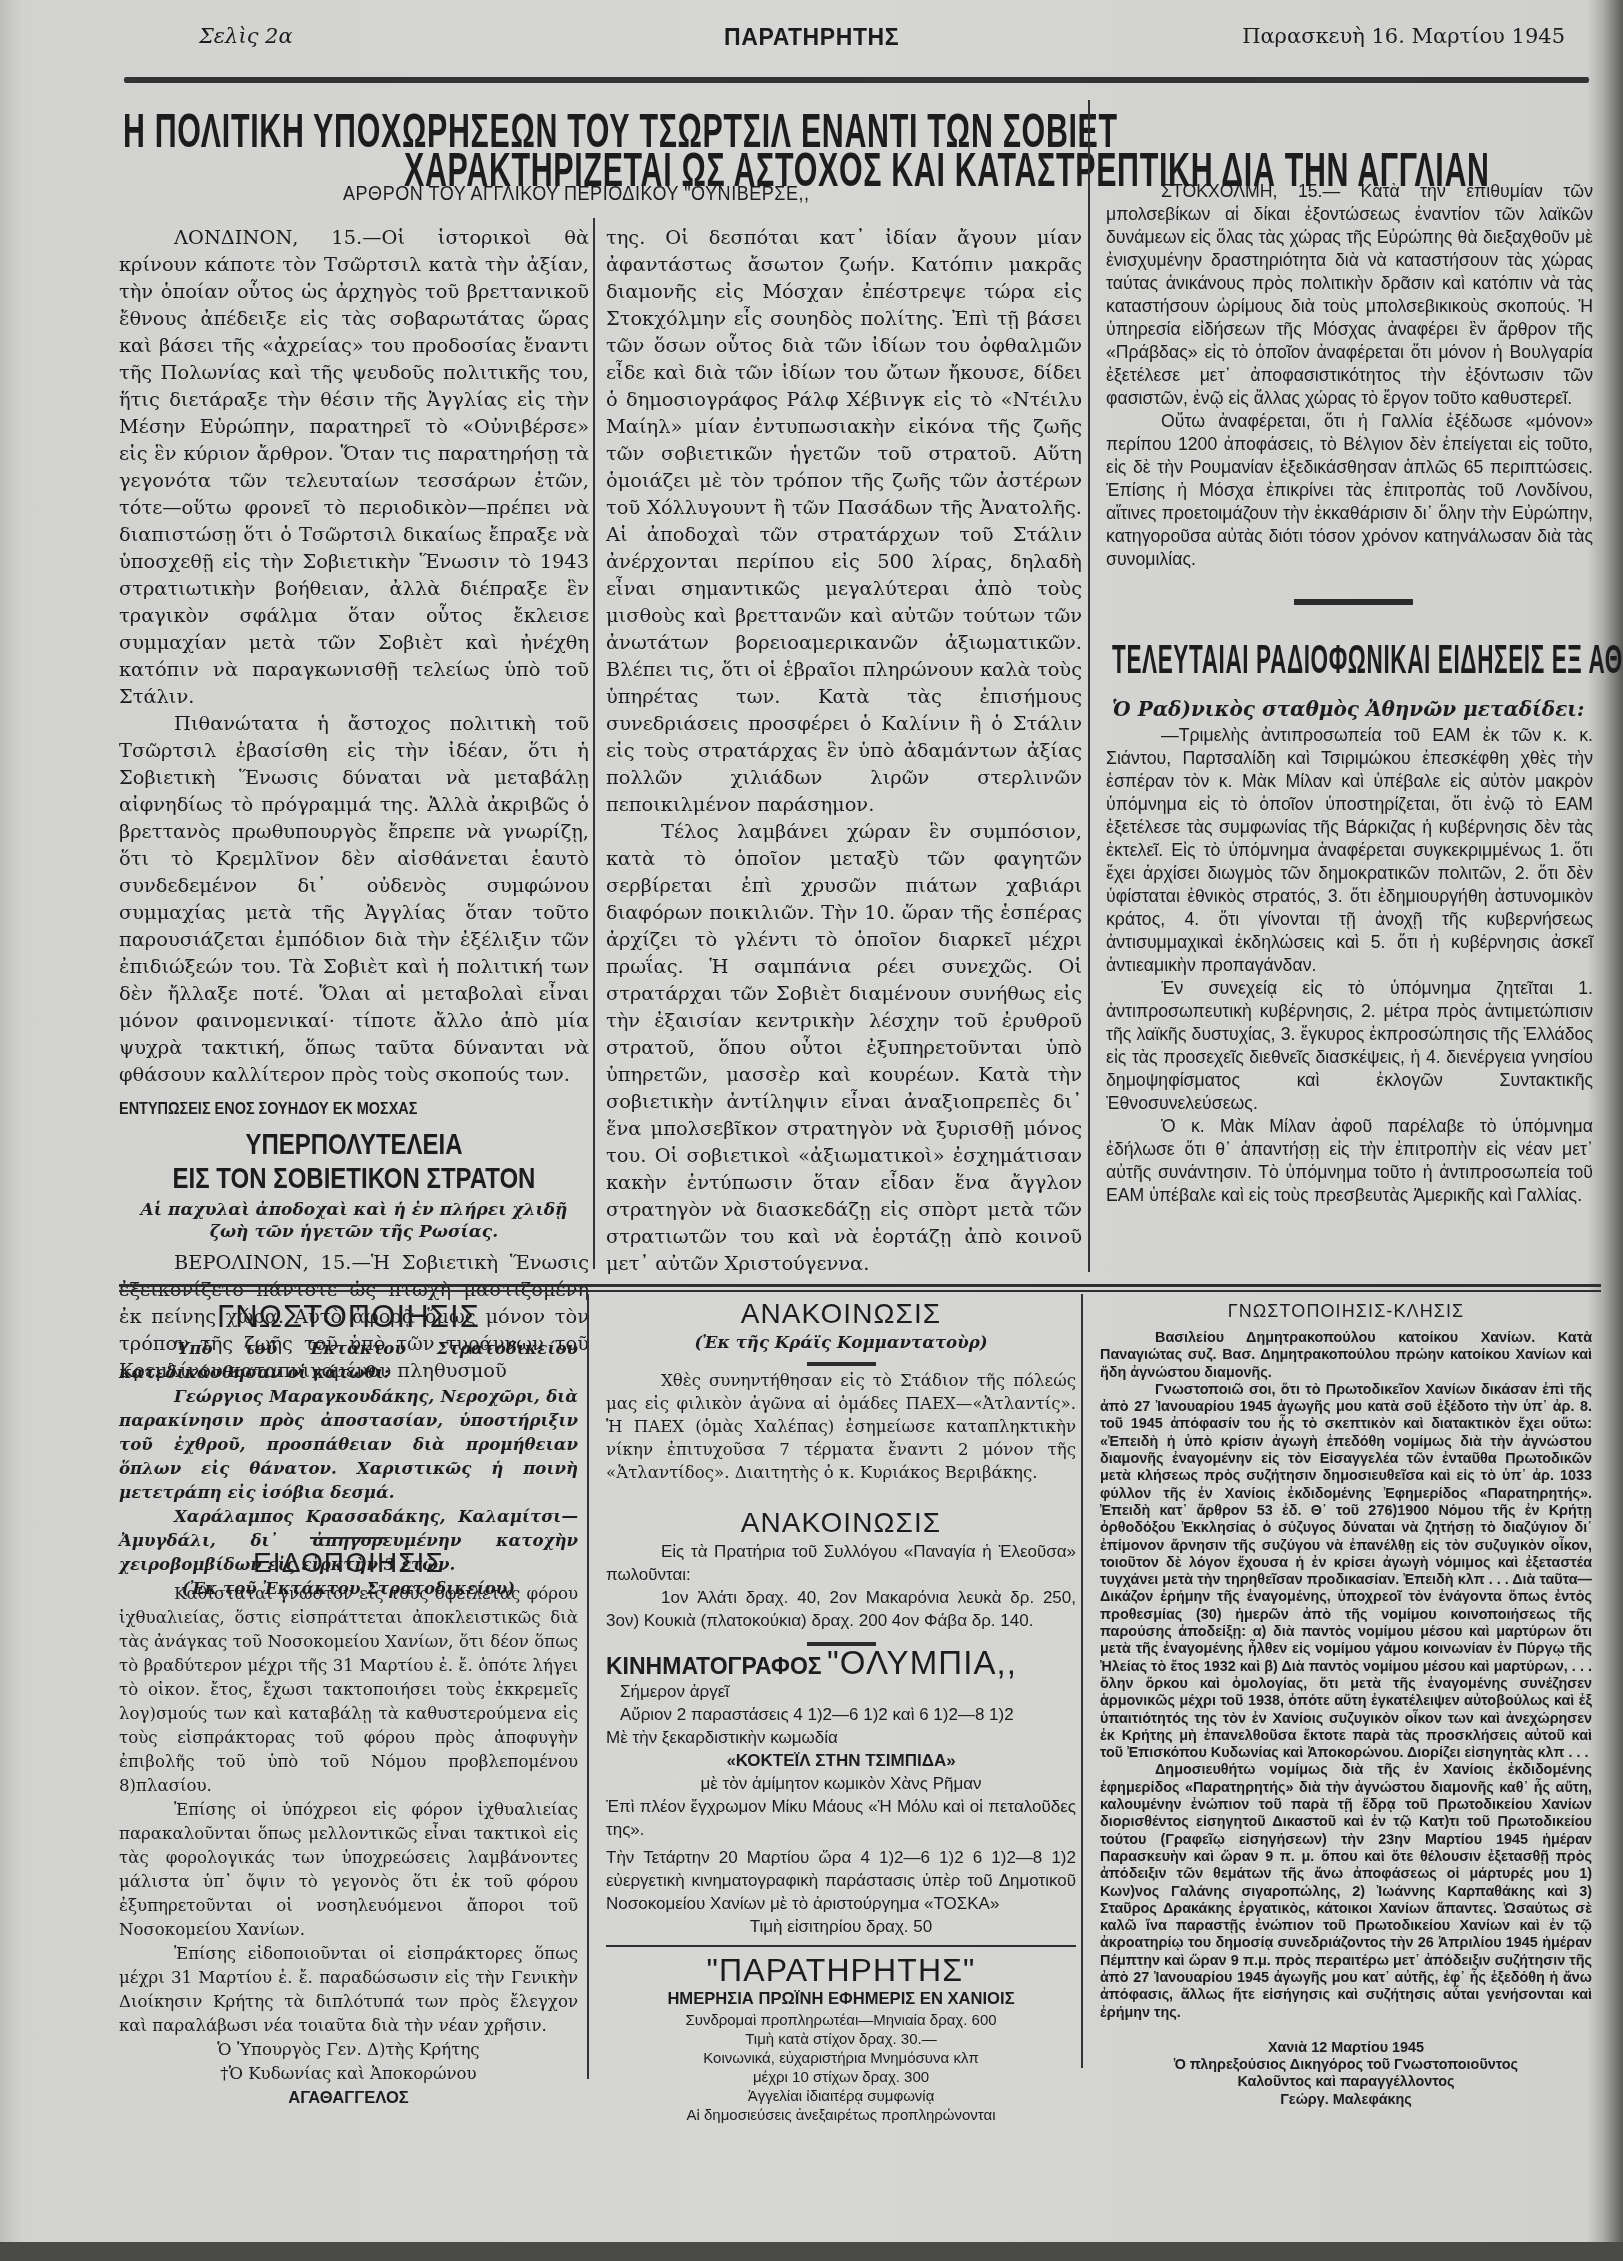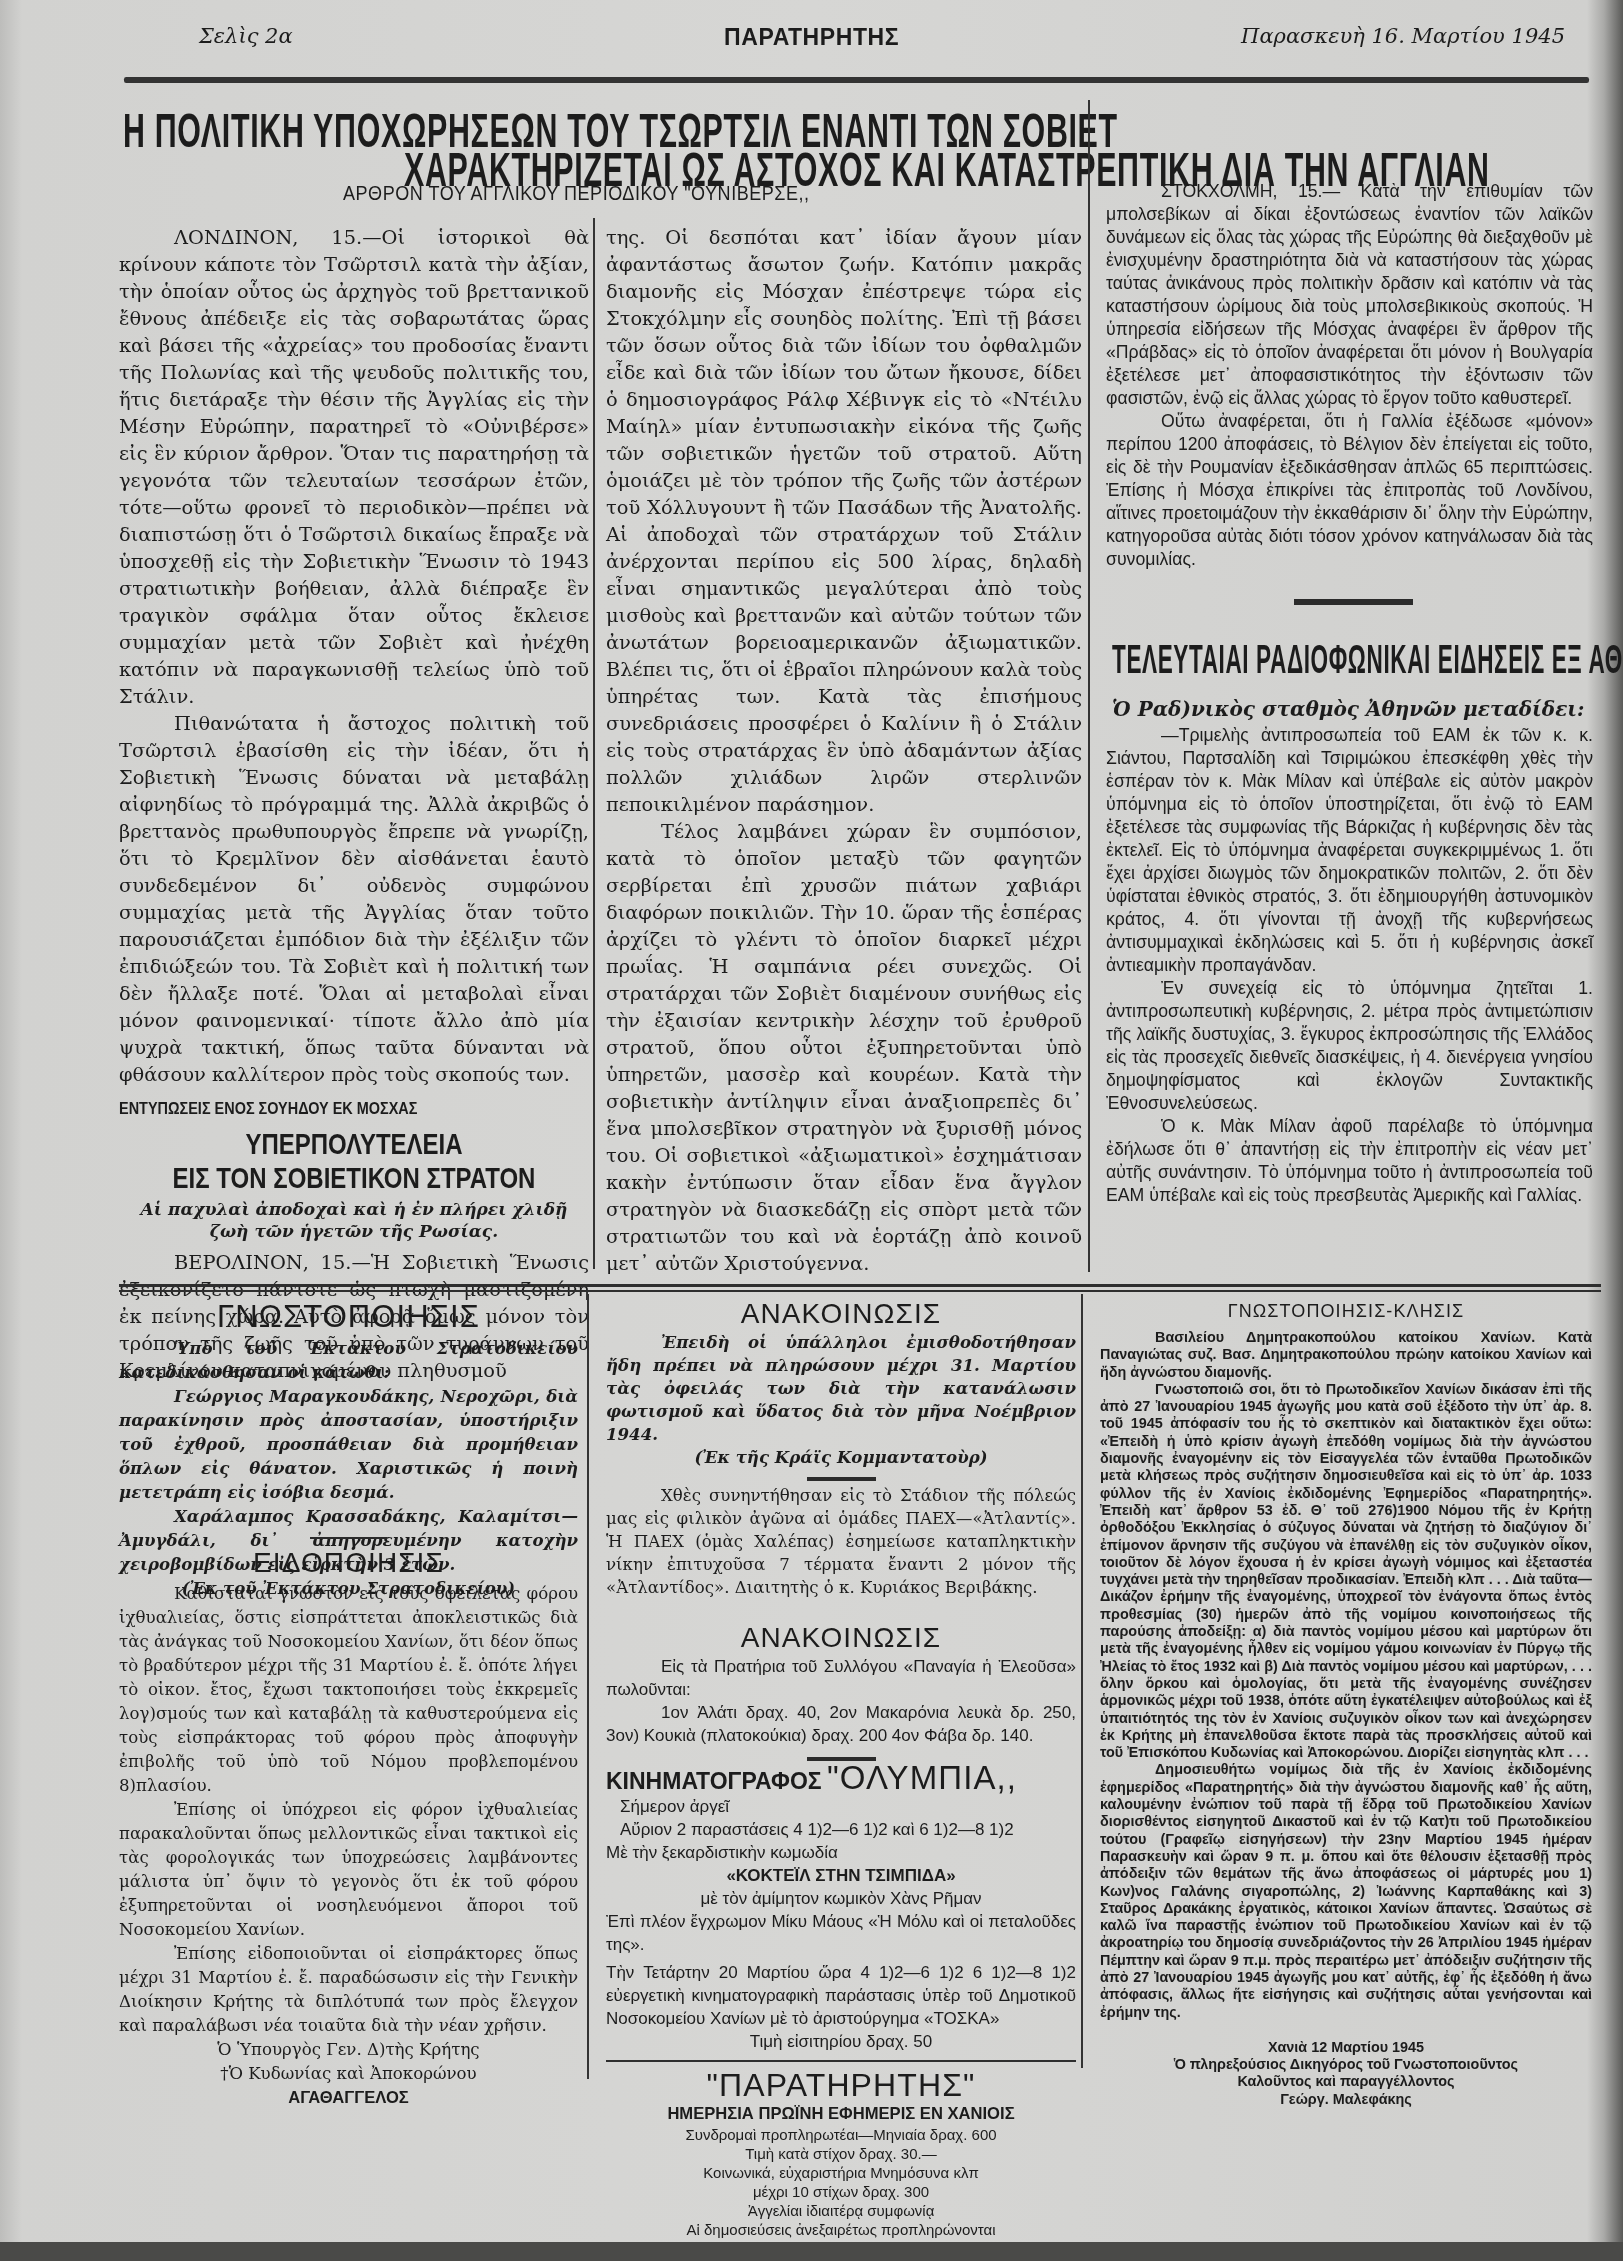--- a/index.html
+++ b/index.html
@@ -4,21 +4,21 @@
 <style>
   html,body{margin:0;padding:0;}
   body{width:1623px;height:2261px;background:#cfcfcd;position:relative;overflow:hidden;
        font-family:"DejaVu Serif","Liberation Serif",serif;color:#1c1c1c;}
   .page{position:absolute;left:0;top:0;width:1623px;height:2261px;
         background:linear-gradient(90deg,#bdbdbb 0,#d2d2d0 22px,#d6d6d4 50%,#d0d0ce 1587px,#a9a9a7 1604px,#5a5a58 1623px);}
   .masthead{position:absolute;left:116px;top:24px;width:1438px;height:33px;}
   .masthead span{position:absolute;top:0;font-size:21px;}
   .mh-left{left:83px;font-style:italic;}
   .mh-center{left:608px;font-family:"Liberation Sans",sans-serif;font-weight:bold;font-size:23px !important;letter-spacing:0.6px;}
-  .mh-right{right:-11px;font-style:italic;}
+  .mh-right{right:-11px;}
   .rule-top{position:absolute;left:124px;top:77px;width:1465px;height:5.5px;background:#333;border-radius:2.2px;}
   .col{position:absolute;font-size:19.4px;line-height:27px;text-align:justify;}
   .col p{margin:0;text-indent:55px;}
   .col p.noind{text-indent:0;}
   .hl-cond{font-family:"Liberation Sans",sans-serif;font-weight:bold;transform:scaleX(.62);transform-origin:left top;white-space:nowrap;letter-spacing:1.1px;}
   .hl-main1{position:absolute;left:123px;top:102px;font-size:49px;}
   .hl-main2{position:absolute;left:404px;top:141px;font-size:49px;}
   .hl-sub{position:absolute;left:343px;top:182px;font-family:"Liberation Sans",sans-serif;font-size:20px;letter-spacing:0.6px;transform:scaleX(.9);transform-origin:left top;white-space:nowrap;}
   .sans{font-family:"Liberation Sans",sans-serif;}
   .center{text-align:center !important;text-indent:0 !important;}
@@ -100,21 +100,20 @@
     <p>Ἐπίσης εἰδοποιοῦνται οἱ εἰσπράκτορες ὅπως μέχρι 31 Μαρτίου ἐ. ἔ. παραδώσωσιν εἰς τὴν Γενικὴν Διοίκησιν Κρήτης τὰ διπλότυπά των πρὸς ἔλεγχον καὶ παραλάβωσι νέα τοιαῦτα διὰ τὴν νέαν χρῆσιν.</p>
     <p class="signoff">Ὁ Ὑπουργὸς Γεν. Δ)τὴς Κρήτης</p>
     <p class="signoff">†Ὁ Κυδωνίας καὶ Ἀποκορώνου</p>
     <p class="signoff sans bold">ΑΓΑΘΑΓΓΕΛΟΣ</p>
   </div>
 
   <div class="vline" style="left:587px;top:1294px;height:785px;"></div>
 
   <div class="col" style="left:606px;top:1297px;width:470px;font-size:16.6px;line-height:23px;">
     <div class="box-title" style="font-size:28px;line-height:34px;">ΑΝΑΚΟΙΝΩΣΙΣ</div>
-    <p class="ital bold">Ἐπειδὴ οἱ ὑπάλληλοι ἐμισθοδοτήθησαν ἤδη πρέπει νὰ πληρώσουν μέχρι 31. Μαρτίου τὰς ὀφειλάς των διὰ τὴν κατανάλωσιν φωτισμοῦ καὶ ὕδατος διὰ τὸν μῆνα Νοέμβριον 1944.</p>
     <p class="ital bold center">(Ἐκ τῆς Κράϊς Κομμαντατοὺρ)</p>
     <div style="width:69px;height:4.4px;background:#2b2b2b;margin:7.7px auto 3.3px;"></div>
     <p>Χθὲς συνηντήθησαν εἰς τὸ Στάδιον τῆς πόλεώς μας εἰς φιλικὸν ἀγῶνα αἱ ὁμάδες ΠΑΕΧ—«Ἀτλαντίς». Ἡ ΠΑΕΧ (ὁμὰς Χαλέπας) ἐσημείωσε καταπληκτικὴν νίκην ἐπιτυχοῦσα 7 τέρματα ἔναντι 2 μόνον τῆς «Ἀτλαντίδος». Διαιτητὴς ὁ κ. Κυριάκος Βεριβάκης.</p>
     <div class="box-title" style="font-size:28px;line-height:34px;margin-top:22px;">ΑΝΑΚΟΙΝΩΣΙΣ</div>
     <p class="sans small">Εἰς τὰ Πρατήρια τοῦ Συλλόγου «Παναγία ἡ Ἐλεοῦσα» πωλοῦνται:</p>
     <p class="sans small">1ον Ἀλάτι δραχ. 40, 2ον Μακαρόνια λευκὰ δρ. 250, 3ον) Κουκιὰ (πλατοκούκια) δραχ. 200 4ον Φάβα δρ. 140.</p>
     <div style="width:69px;height:3.3px;background:#2b2b2b;margin:10px auto 5.5px;"></div>
     <div style="white-space:nowrap;">
       <span class="sans bold" style="font-size:23px;">ΚΙΝΗΜΑΤΟΓΡΑΦΟΣ</span>
       <span class="sans" style="font-size:33px;letter-spacing:1.1px;">"ΟΛΥΜΠΙΑ,,</span>

